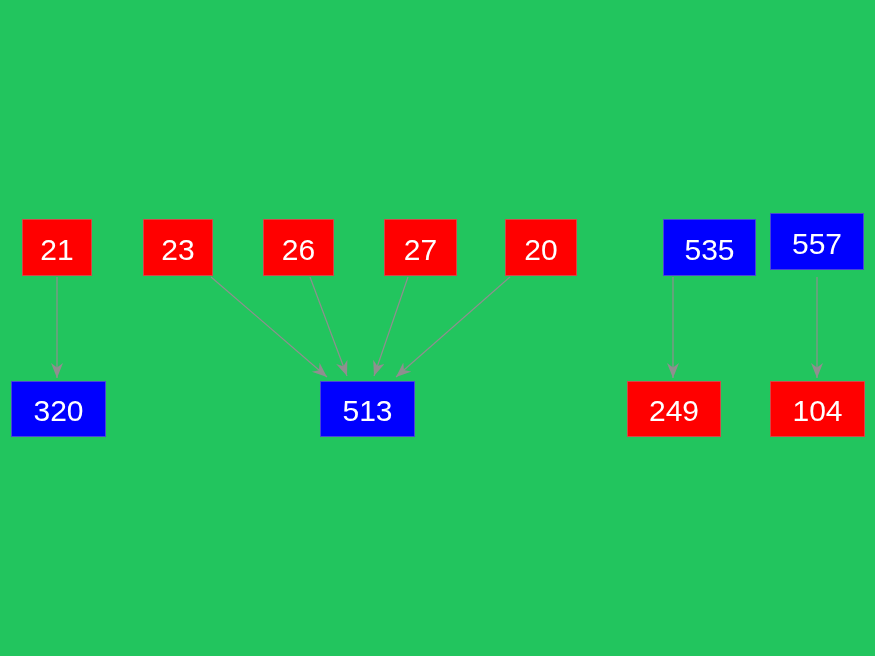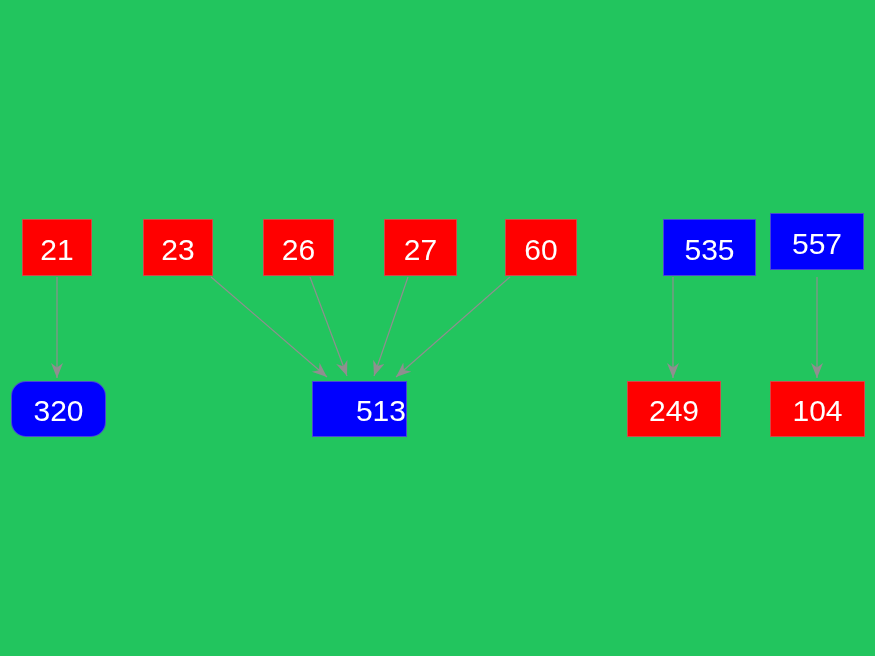--- a/index.html
+++ b/index.html
@@ -66,32 +66,32 @@
       <div class="node" style="left: 143px; top: 219px; width: 70px; height: 57px; background: rgb(255, 0, 0); align-items: center;">
         <span class="node-label" style="color: rgb(255, 255, 255);">23</span>
       </div>
       <div class="node" style="left: 263px; top: 219px; width: 71px; height: 57px; background: rgb(255, 0, 0);">
         <span class="node-label" style="color: rgb(255, 255, 255);">26</span>
       </div>
       <div class="node" style="left: 384px; top: 219px; width: 73px; height: 57px; background: rgb(255, 0, 0);">
         <span class="node-label" style="color: rgb(255, 255, 255);">27</span>
       </div>
       <div class="node" style="left: 505px; top: 219px; width: 72px; height: 57px; background: rgb(255, 0, 0);">
-        <span class="node-label" style="color: rgb(255, 255, 255);">60</span>
+        <span class="node-label" style="color: rgb(255, 255, 255);">20</span>
       </div>
       <div class="node" style="left: 627px; top: 219px; width: 93px; height: 57px; background: rgb(0, 0, 255); margin-left: 36px;">
         <span class="node-label" style="color: rgb(255, 255, 255);">535</span>
       </div>
       <div class="node" style="left: 770px; top: 213px; width: 94px; height: 57px; background: rgb(0, 0, 255);">
         <span class="node-label" style="color: rgb(255, 255, 255);">557</span>
       </div>
-      <div class="node" style="left: 11px; top: 381px; width: 95px; height: 56px; background: rgb(0, 0, 255); border-radius: 15px;">
+      <div class="node" style="left: 11px; top: 381px; width: 95px; height: 56px; background: rgb(0, 0, 255);">
         <span class="node-label" style="color: rgb(255, 255, 255);">320</span>
       </div>
-      <div class="node" style="left: 312px; top: 381px; width: 95px; height: 56px; background: rgb(0, 0, 255); justify-content: flex-end;">
+      <div class="node" style="left: 320px; top: 381px; width: 95px; height: 56px; background: rgb(0, 0, 255);">
         <span class="node-label" style="color: rgb(255, 255, 255);">513</span>
       </div>
       <div class="node" style="left: 627px; top: 381px; width: 94px; height: 56px; background: rgb(255, 0, 0);">
         <span class="node-label" style="color: rgb(255, 255, 255);">249</span>
       </div>
       <div class="node" style="left: 770px; top: 381px; width: 95px; height: 56px; background: rgb(255, 0, 0);">
         <span class="node-label" style="color: rgb(255, 255, 255);">104</span>
       </div>
     </div>
 </div>

